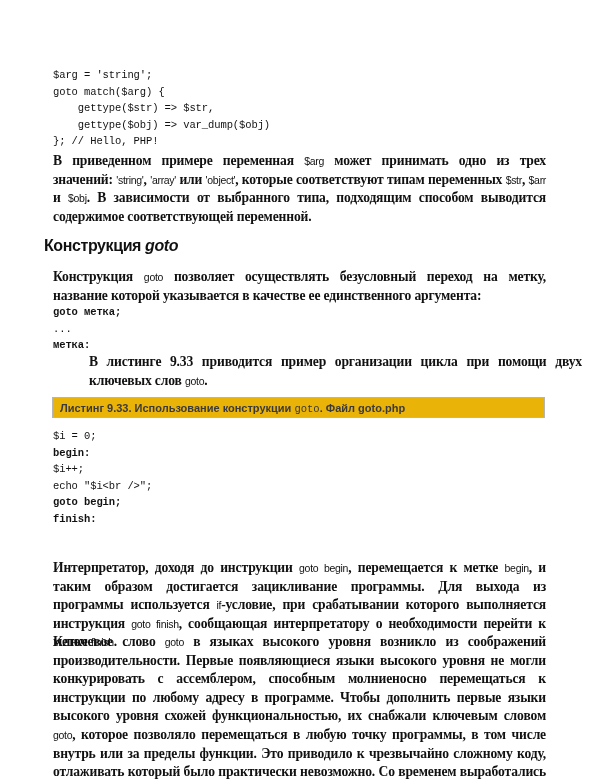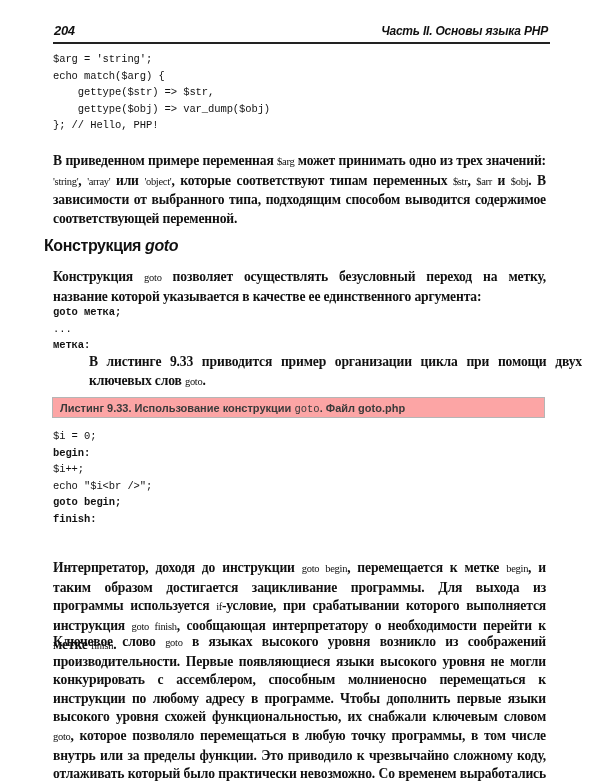--- a/index.html
+++ b/index.html
@@ -19,47 +19,43 @@
     font-family: "Liberation Mono", monospace; font-size: 10.5px; line-height: 16.6px;
     white-space: pre; color: #111; letter-spacing: -0.1px;
   }
   .code .b { font-weight: bold; }
 
   .para {
     position: absolute; left: 53px; width: 493px;
     font-family: "Liberation Serif", serif; font-size: 13.6px; line-height: 18.6px;
     text-align: justify; color: #111; font-weight: bold; letter-spacing: -0.15px;
   }
-  .para .m { font-family: Liberation Serif, serif; font-size: 10.5px; font-weight: normal; letter-spacing: -0.3px; }
+  .para .m { font-family: Liberation Sans, sans-serif; font-size: 10.5px; font-weight: normal; letter-spacing: -0.3px; }
 
   .heading {
     position: absolute; left: 44px; top: 237px;
     font-family: "Liberation Sans", sans-serif; font-weight: bold; font-size: 16px; letter-spacing: -0.4px;
   }
   .heading i { font-style: italic; }
 
   .listing-bar {
     position: absolute; left: 52px; top: 397px; width: 491px; height: 21px;
-    background: #fca5a5; border: 1px solid #b5b5b5;
+    background: #eab308; border: 1px solid #b5b5b5;
     font-family: "Liberation Sans", sans-serif; font-weight: bold; font-size: 11px; color: #3a3a3a;
     line-height: 21px; padding-left: 7px; box-sizing: border-box; width: 493px;
   }
   .listing-bar .m { font-family: "Liberation Mono", monospace; font-weight: normal; font-size: 10.5px; }
 </style>
 </head>
 <body>
 
 <div class="page">
 
-  <div class="running-head">
-    <span class="page-num">204</span>
-    <span class="chapter-title">Часть II. Основы языка PHP</span>
-  </div>
 
-  <div class="code" style="top:51px;"><div>$arg = 'string';</div><div>echo match($arg) {</div><div>    gettype($str) =&gt; $str,</div><div>    gettype($obj) =&gt; var_dump($obj)</div><div>}; // Hello, PHP!</div></div>
+  <div class="code" style="top:67px;"><div>$arg = 'string';</div><div>goto match($arg) {</div><div>    gettype($str) =&gt; $str,</div><div>    gettype($obj) =&gt; var_dump($obj)</div><div>}; // Hello, PHP!</div></div>
 
   <div class="para" style="top:152px;"><span>В приведенном примере переменная </span><span class="m">$arg</span><span> может принимать одно из трех значений: </span><span class="m">'string'</span><span>, </span><span class="m">'array'</span><span> или </span><span class="m">'object'</span><span>, которые соответствуют типам переменных </span><span class="m">$str</span><span>, </span><span class="m">$arr</span><span> и </span><span class="m">$obj</span><span>. В зависимости от выбранного типа, подходящим способом выводится содержимое соответствующей переменной.</span></div>
 
   <div class="heading"><span>Конструкция </span><i>goto</i></div>
 
   <div class="para" style="top:268px;"><span>Конструкция </span><span class="m">goto</span><span> позволяет осуществлять безусловный переход на метку, название которой указывается в качестве ее единственного аргумента:</span></div>
 
   <div class="code" style="top:304px; font-weight:bold;"><div>goto метка;</div><div style="font-weight:normal;">...</div><div>метка:</div></div>
 
   <div class="para" style="top:353px;margin-left:36px;"><span>В листинге 9.33 приводится пример организации цикла при помощи двух ключевых слов </span><span class="m">goto</span><span>.</span></div>

